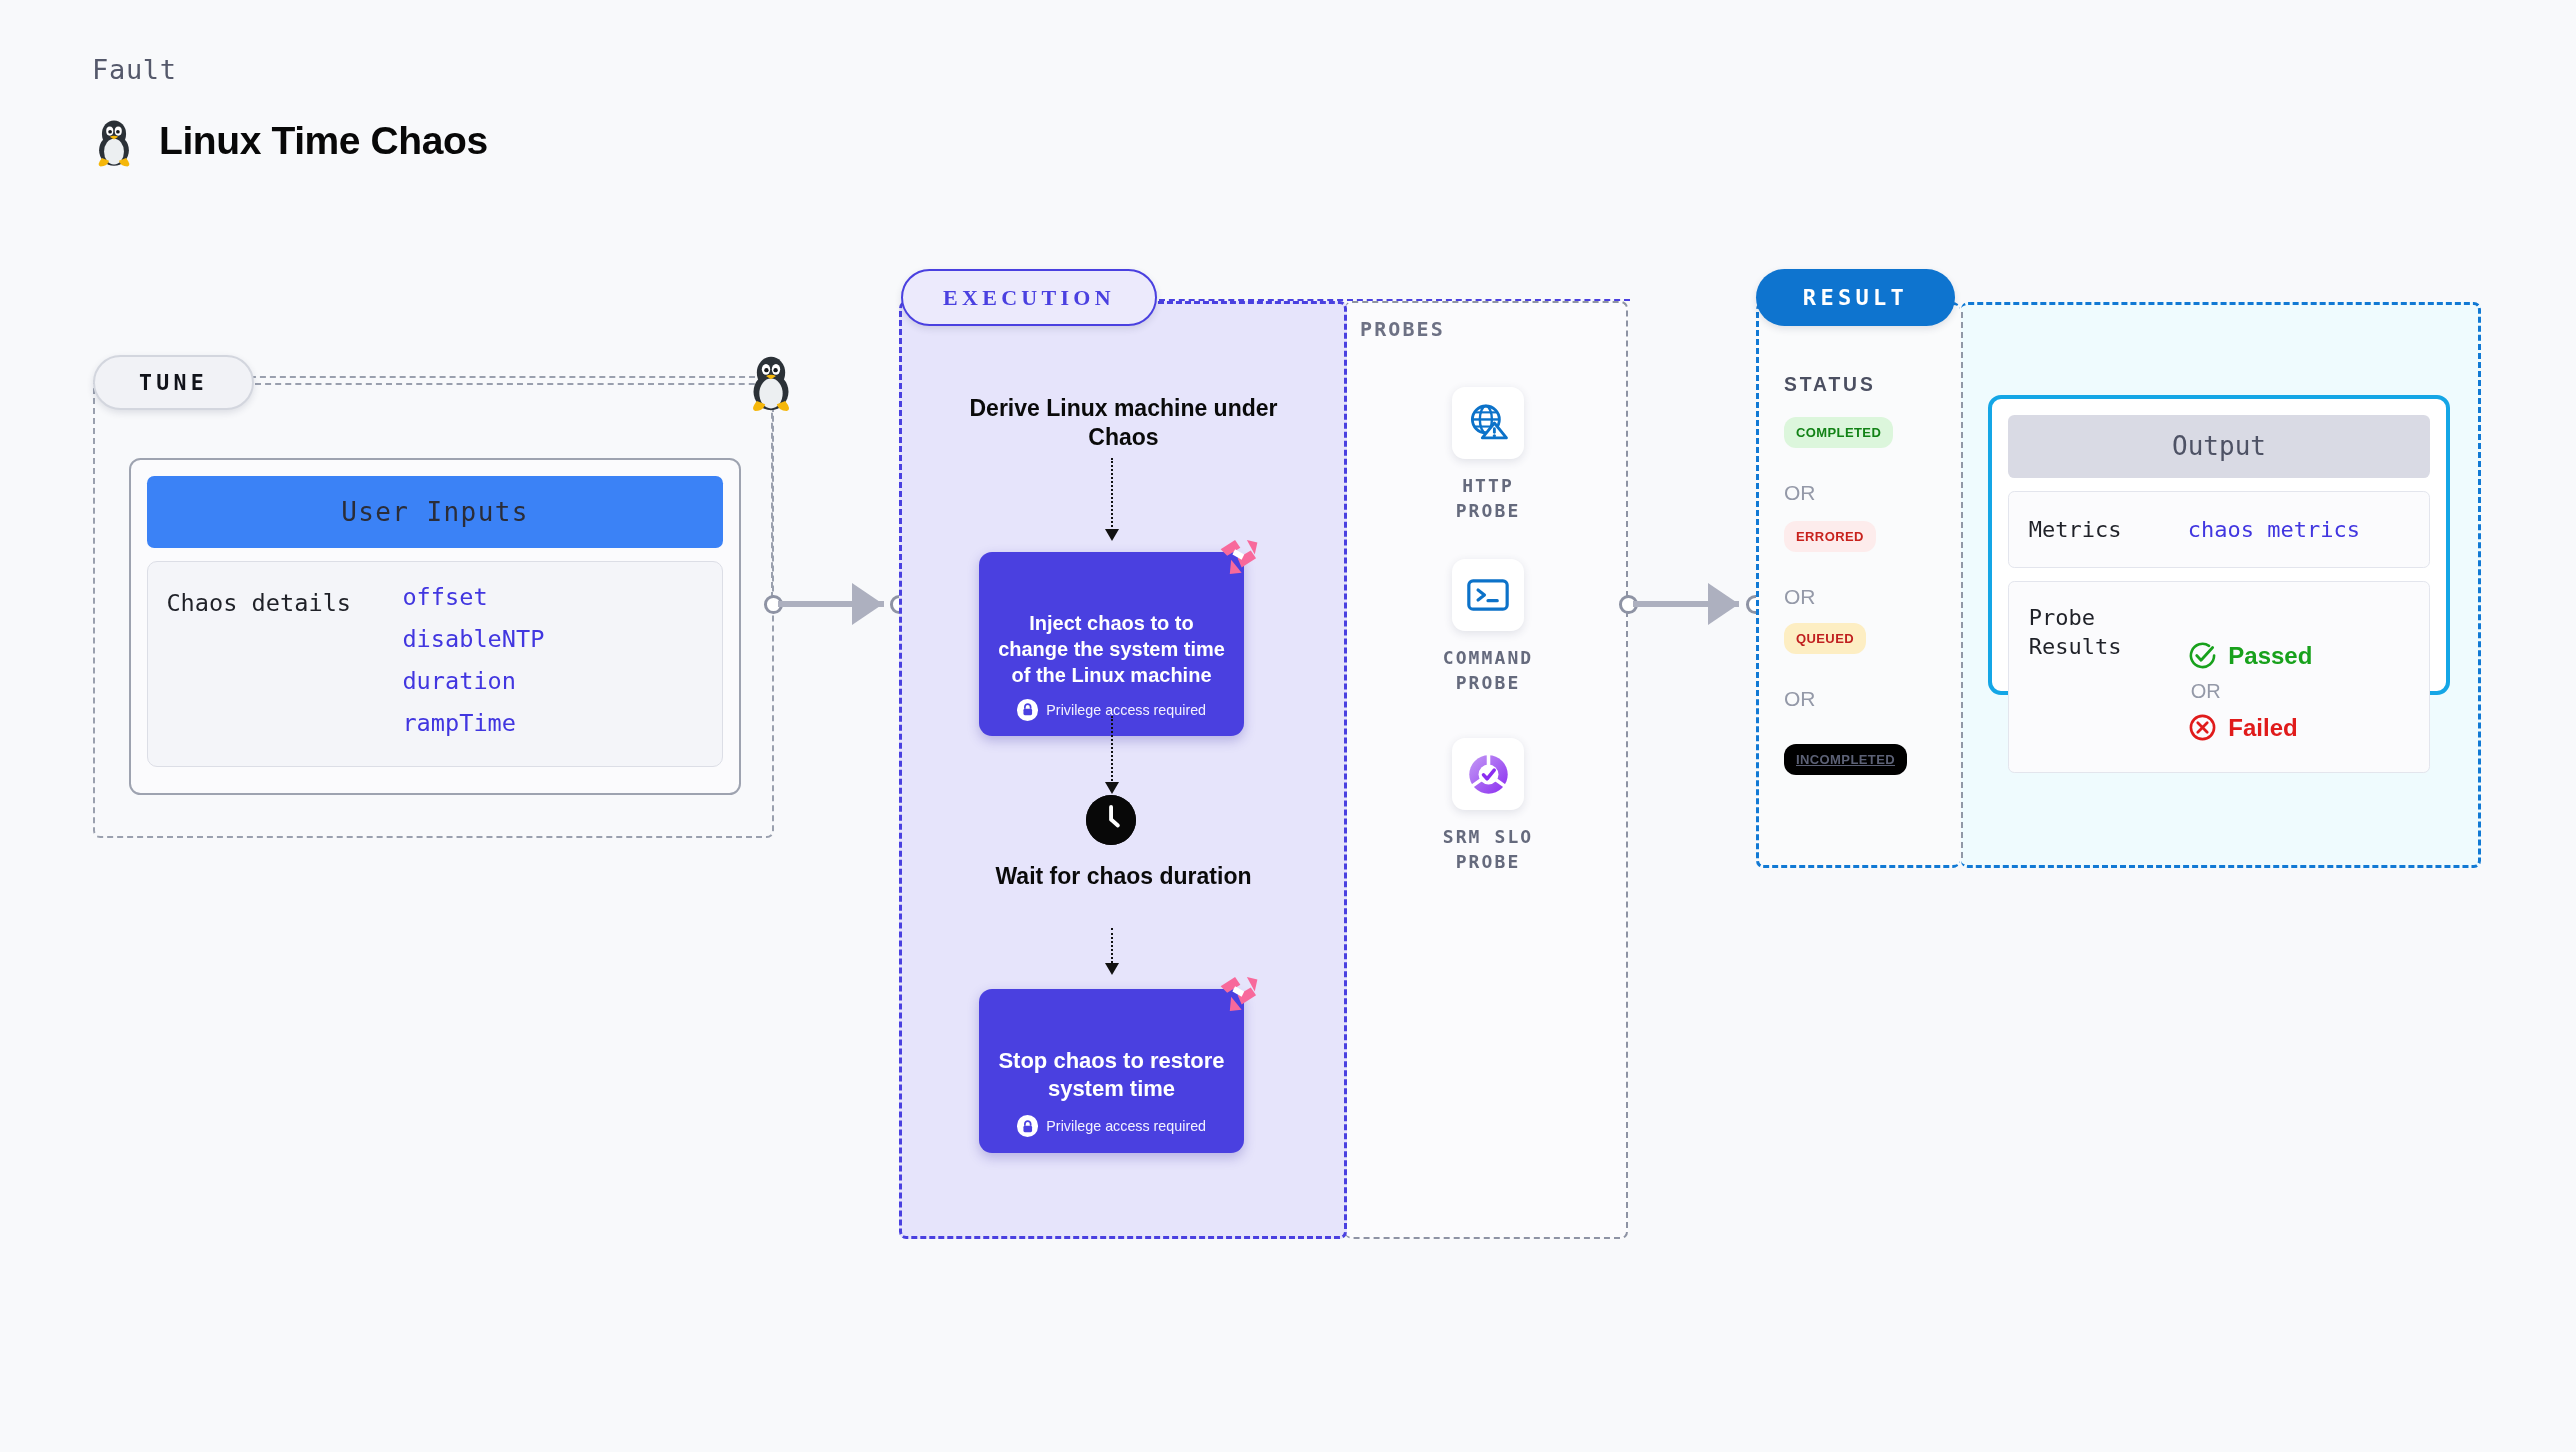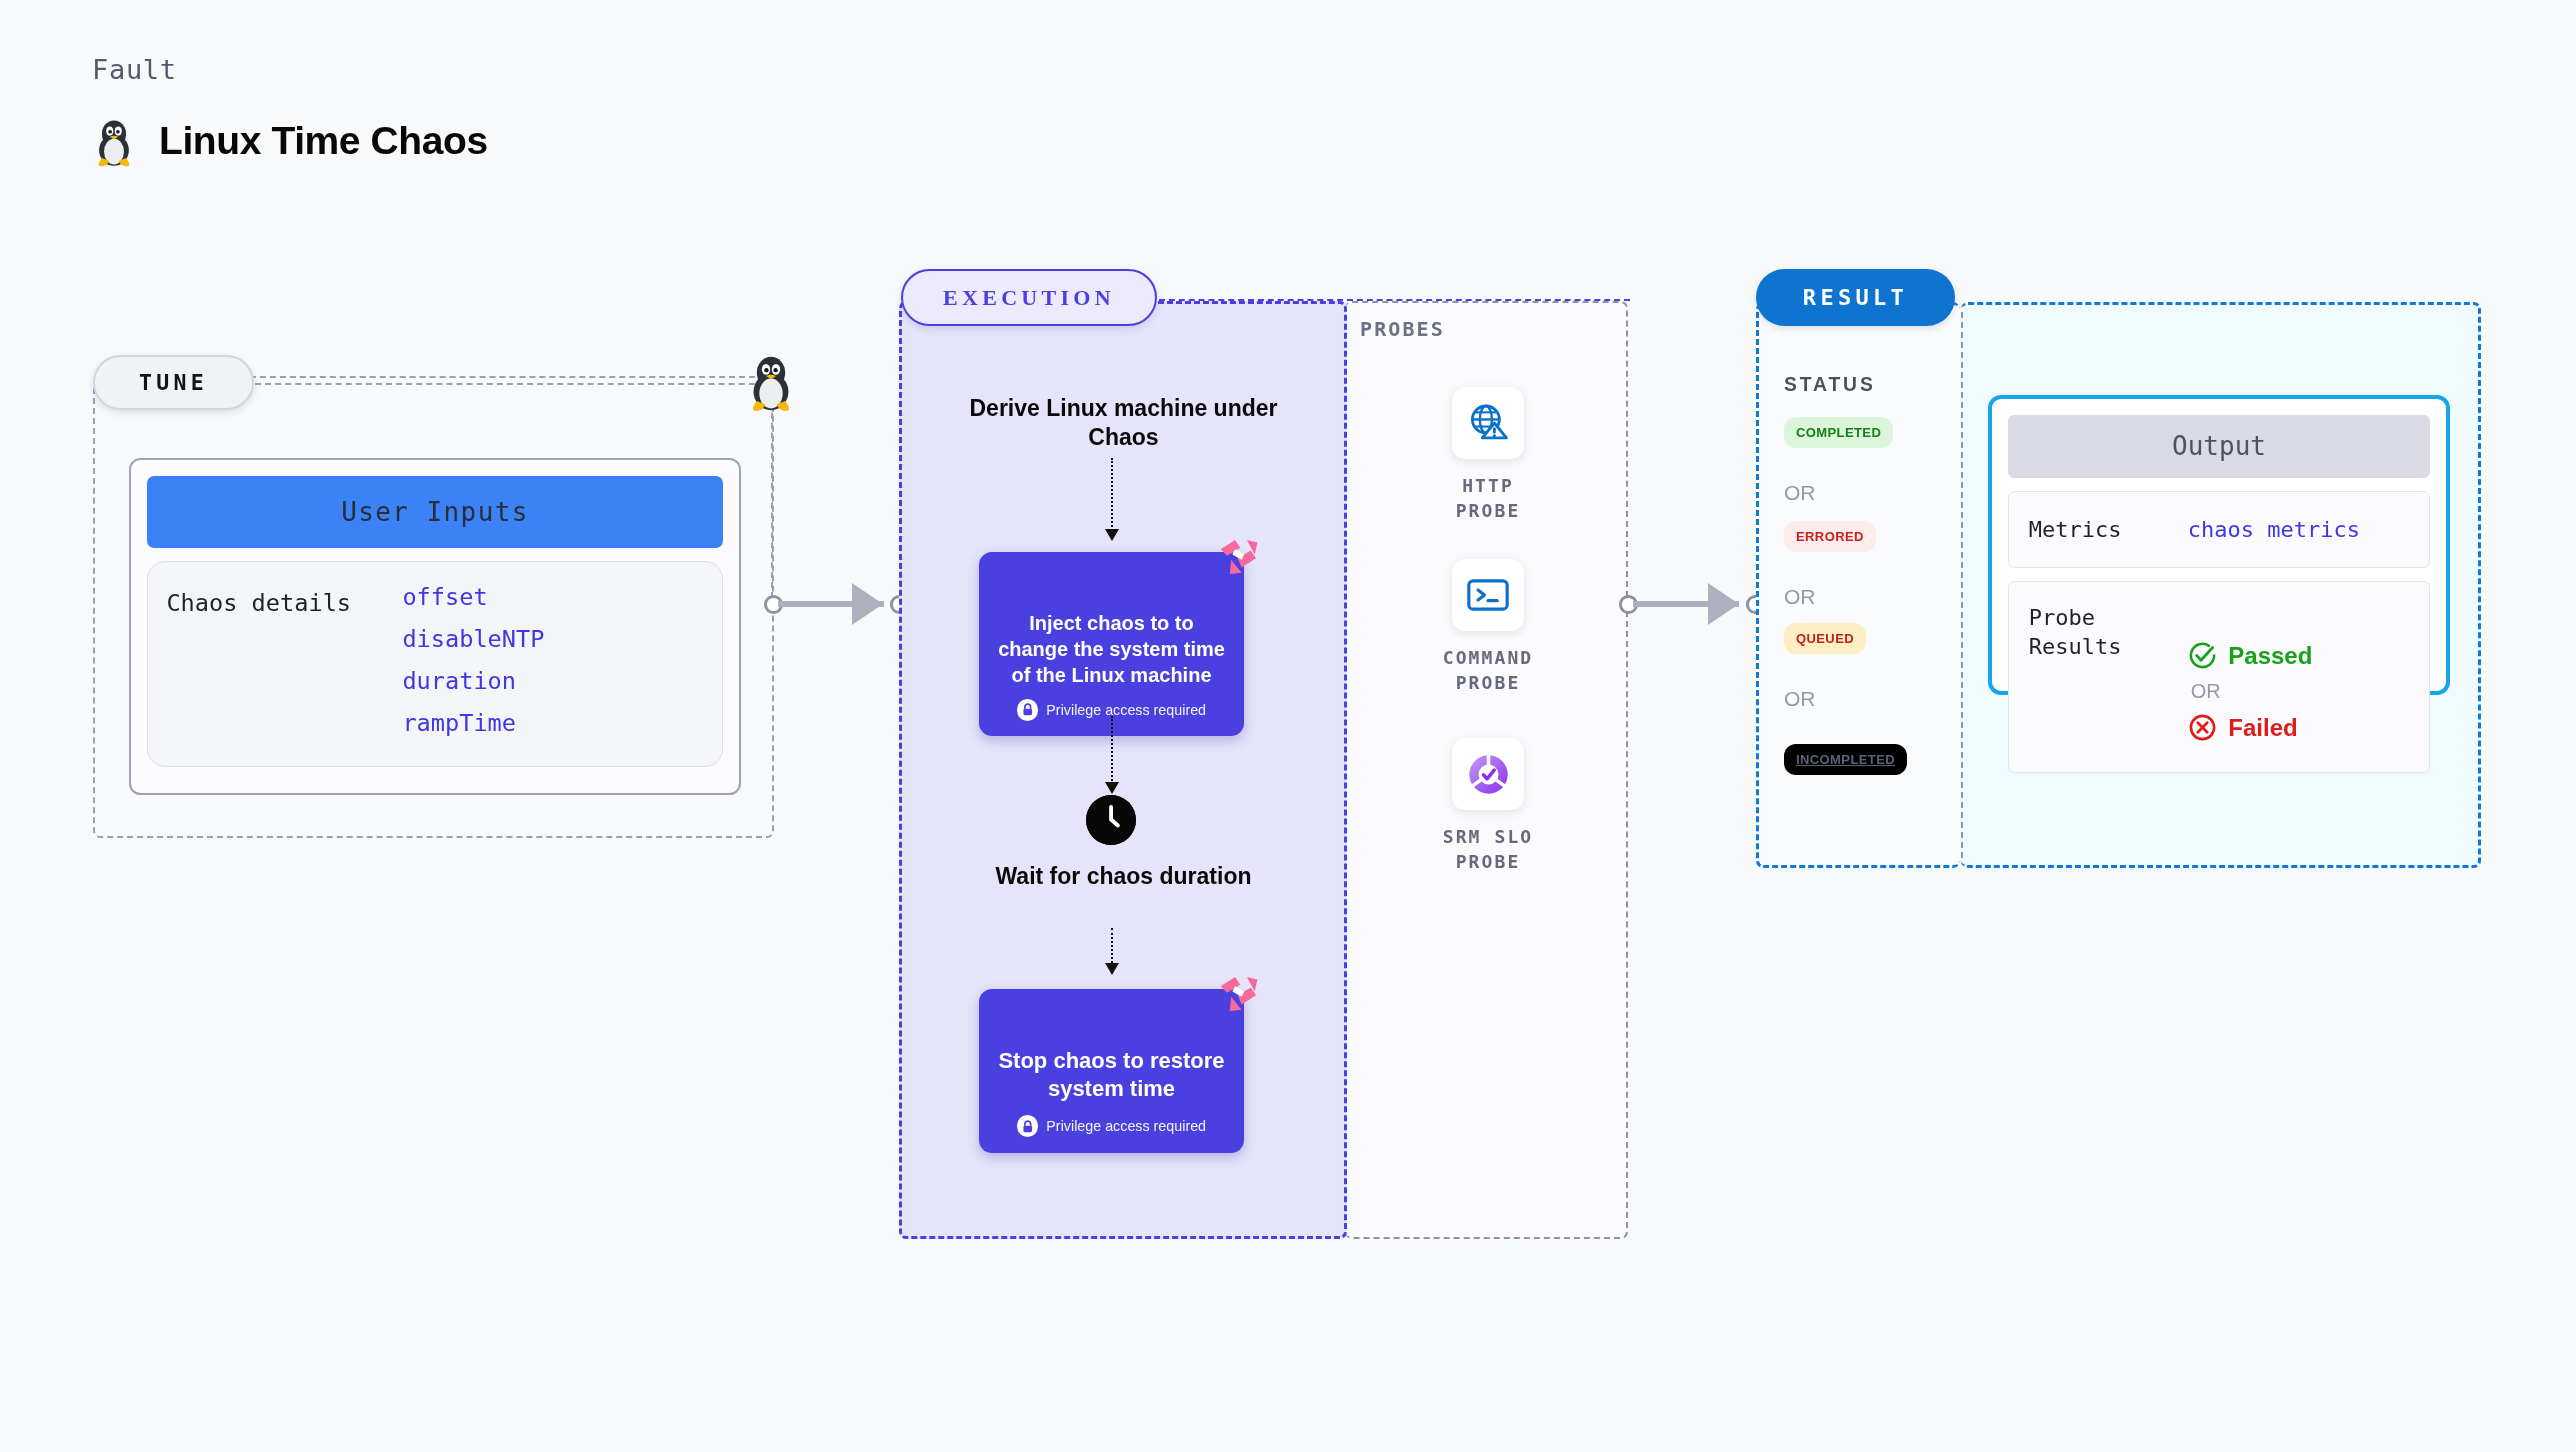--- a/index.html
+++ b/index.html
@@ -45,21 +45,21 @@
     padding: 15.8px;
   }
   #user-inputs-head {
     height: 72px; background: #3b82f6; border-radius: 7.2px;
     display: flex; align-items: center; justify-content: center;
     font-family: "DejaVu Sans Mono", monospace; font-size: 26px;
     font-weight: normal; color: #2b2d38; letter-spacing: 1.4px;
   }
   #chaos-details-box {
     margin-top: 13px; height: 206px; background: #f4f5f9;
-    border: 1.4px solid #dcdee6; border-radius: 18px;
+    border: 1.4px solid #dcdee6; border-radius: 10px;
     display: flex; padding: 24px 18.6px;
   }
   #chaos-details-label {
     font-family: "DejaVu Sans Mono", monospace; font-size: 23.6px;
     color: #1f2128; width: 236px; padding-top: 2.9px; flex-shrink: 0;
   }
   .param {
     font-family: "DejaVu Sans Mono", monospace; font-size: 23.6px;
     color: #4136e0; margin-bottom: 18.6px; line-height: 1;
   }

